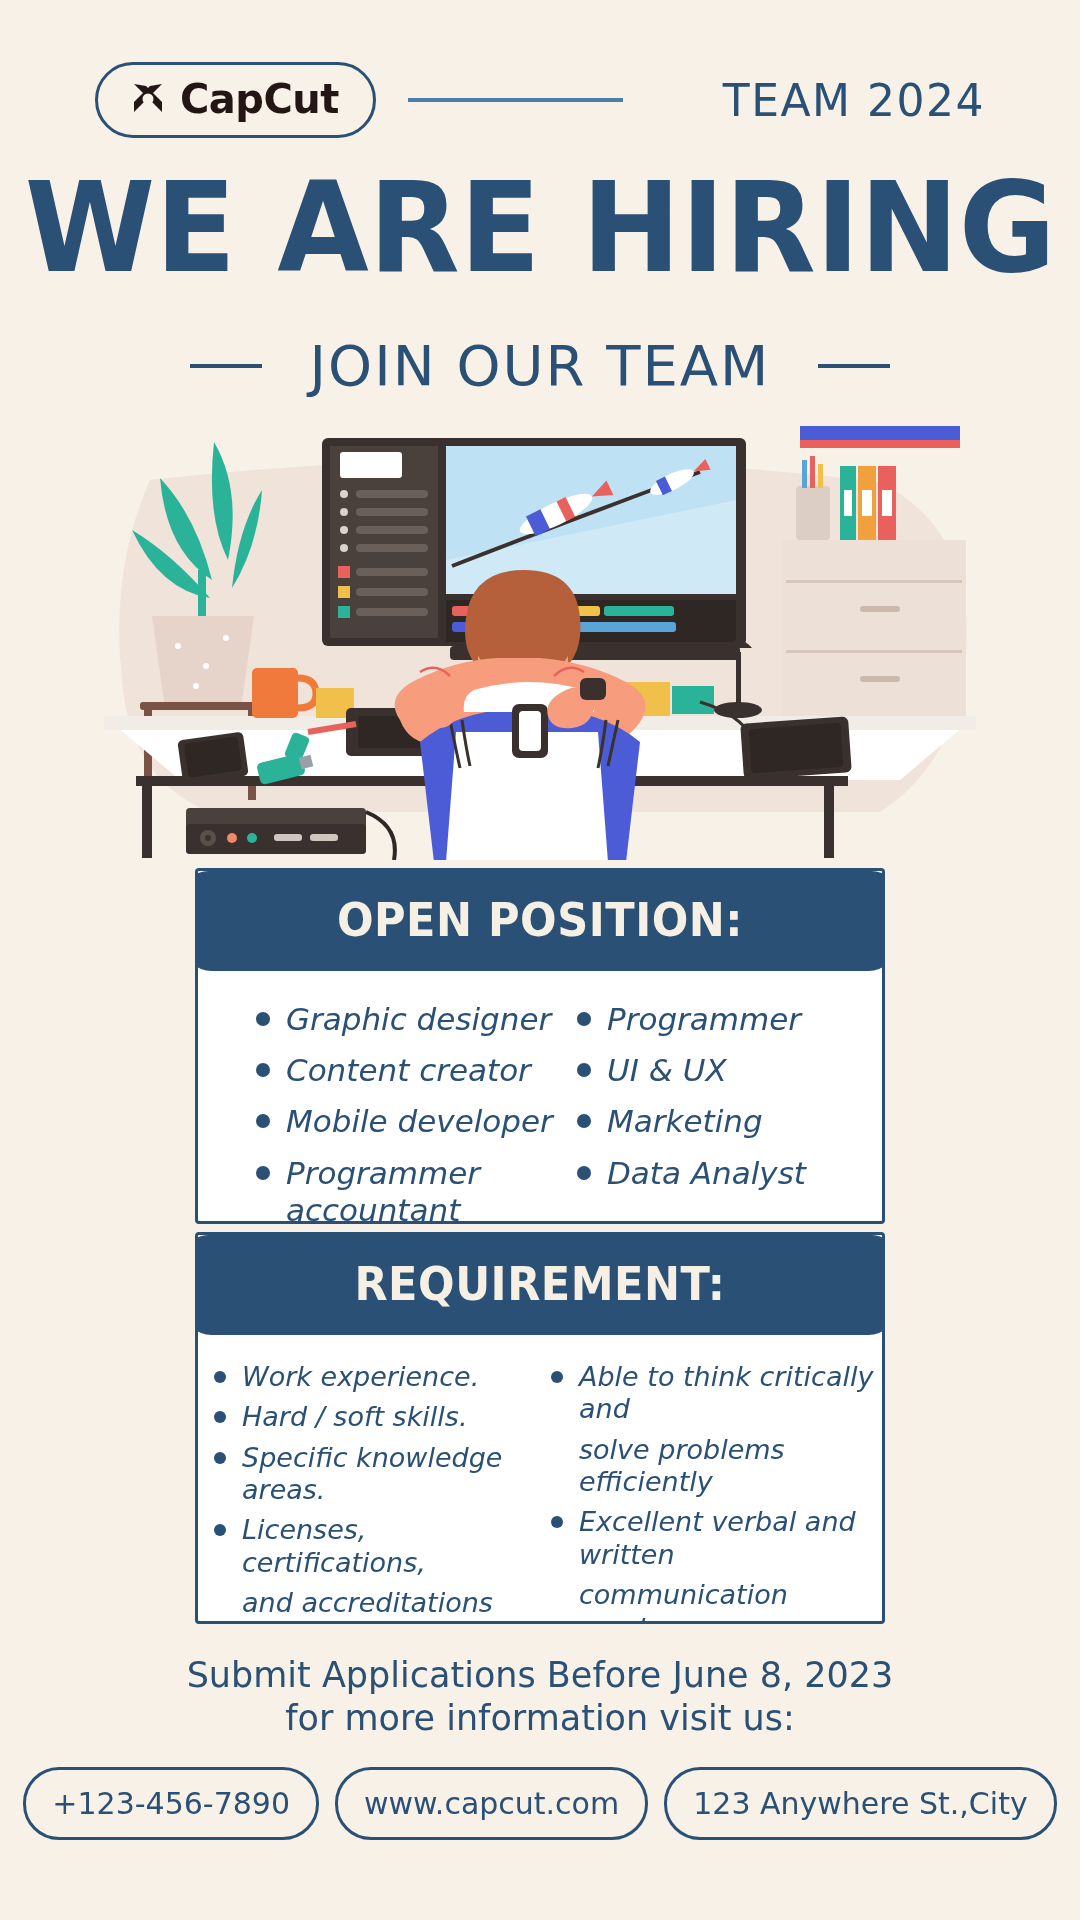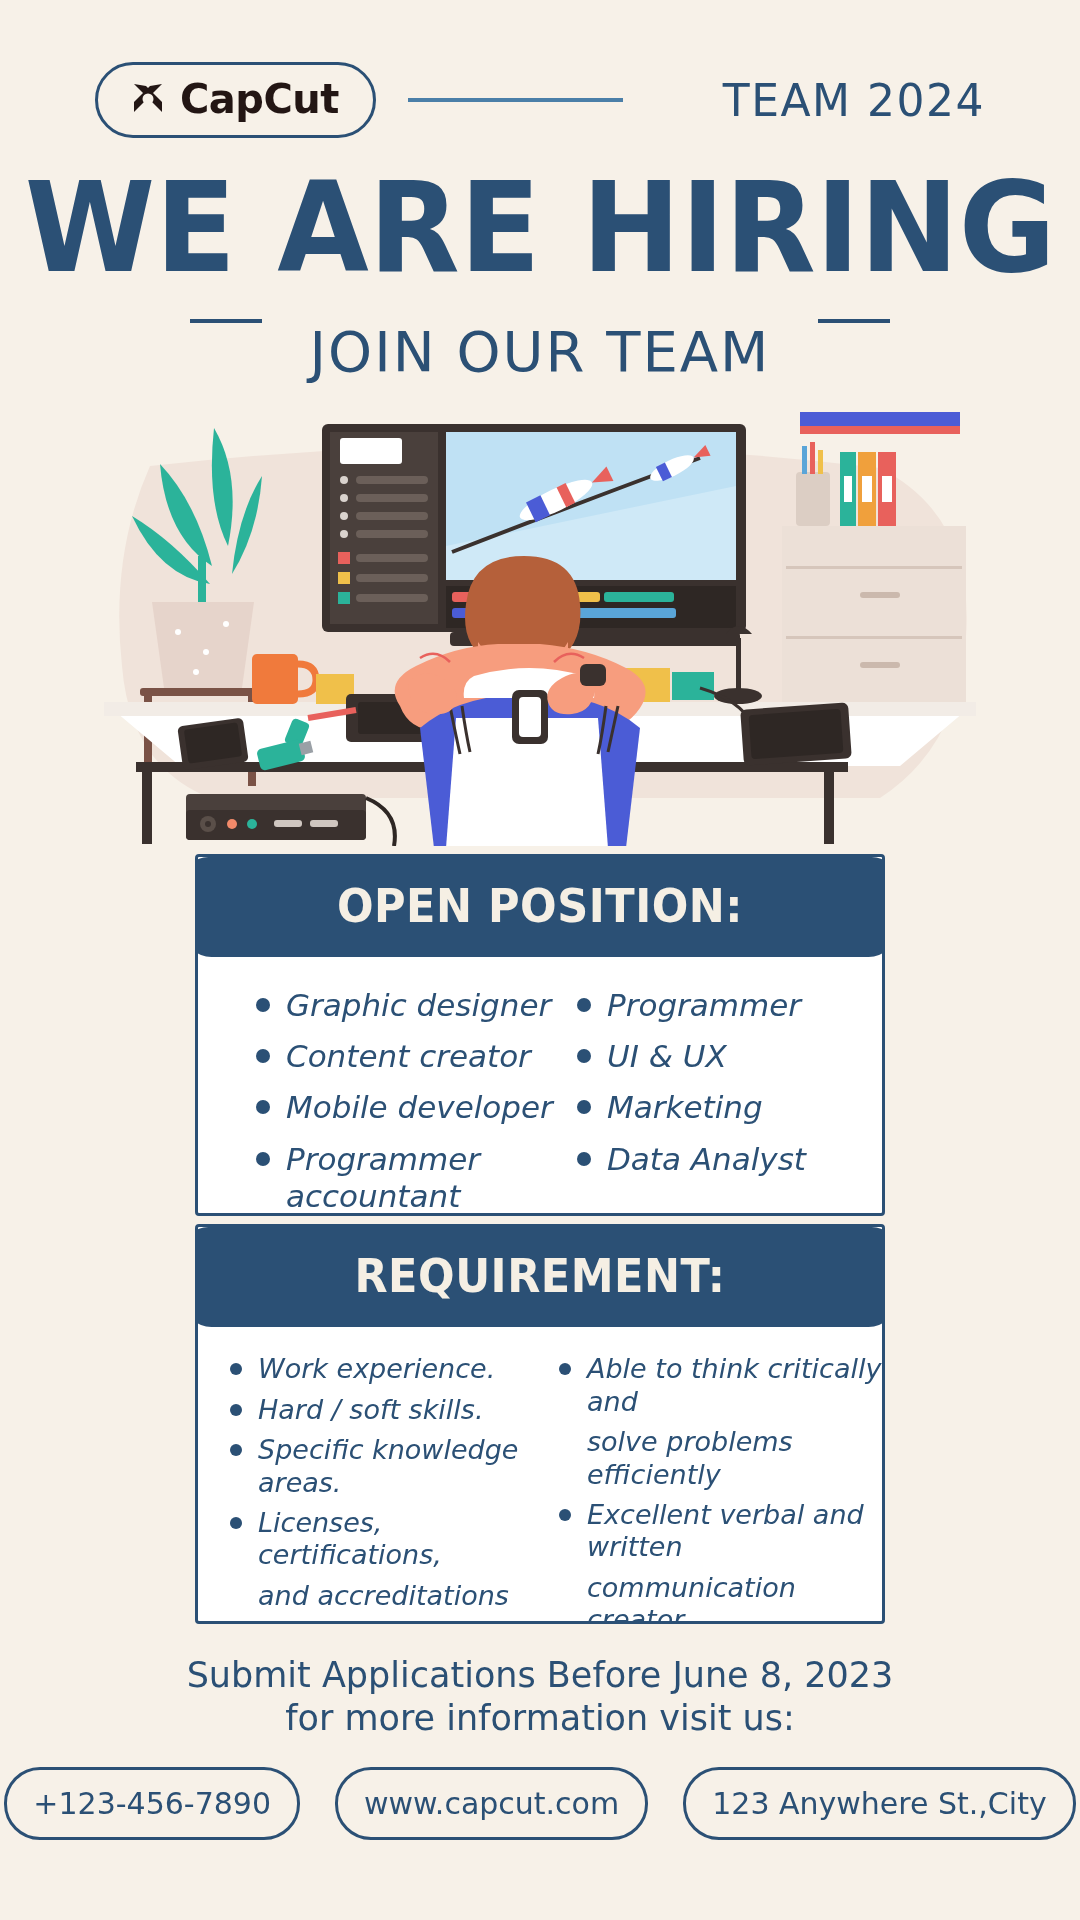--- a/index.html
+++ b/index.html
@@ -54,22 +54,22 @@
     font-size: 124px;
     font-weight: 700;
     color: #2b5075;
     letter-spacing: 0px;
     line-height: 1;
     transform: scaleX(1.06);
     font-family: "DejaVu Sans Condensed", "Liberation Sans Narrow", "Liberation Sans", sans-serif;
     white-space: nowrap;
   }
   .subhead-row {
-    margin-top: 29px;
-    display: flex; align-items: flex-start; gap: 48px;
+    margin-top: 43px;
+    display: flex; align-items: center; gap: 48px;
     width: 100%; justify-content: center;
   }
   .sub-dash { height: 4px; width: 72px; background: #2b5075; }
   .subhead {
     font-size: 56px; color: #2b5075; letter-spacing: 2px;
     font-family: "DejaVu Sans", sans-serif;
   }
 
   
   .illus-wrap {
@@ -116,37 +116,37 @@
     font-family: "DejaVu Sans", sans-serif;
   }
   .dot {
     width: 14px; height: 14px; border-radius: 50%;
     background: #2b5075; flex: 0 0 14px; margin-top: 11px;
   }
   .li.cont .dot { visibility: hidden; }
 
   
   .req .card-body { padding: 26px 0 26px 0; }
-  .req .col { padding-left: 32px; }
+  .req .col { padding-left: 16px; }
   .req .col.right { padding-left: 6px; }
   .req .li { font-size: 27px; margin-bottom: 8px; }
   .req .dot { width: 12px; height: 12px; flex: 0 0 12px; margin-top: 10px; }
 
   
   .deadline {
     margin-top: 30px;
     text-align: center;
     color: #2b5075;
     font-size: 35px;
     line-height: 1.25;
     font-family: "DejaVu Sans", sans-serif;
   }
   .contacts {
     margin-top: 26px;
-    display: flex; gap: 35px; justify-content: center;
+    display: flex; gap: 16px; justify-content: center;
   }
   .pill {
     border: 3px solid #2b5075;
     border-radius: 36px;
     padding: 16px 26px;
     color: #2b5075;
     font-size: 30px;
     background: #f7f1e8;
     white-space: nowrap;
     font-family: "DejaVu Sans", sans-serif;

